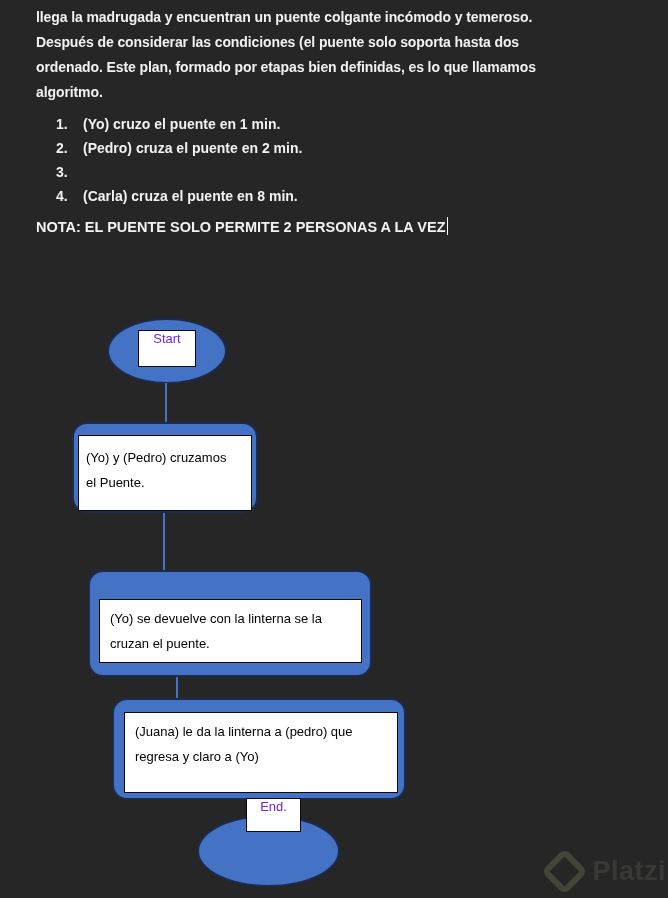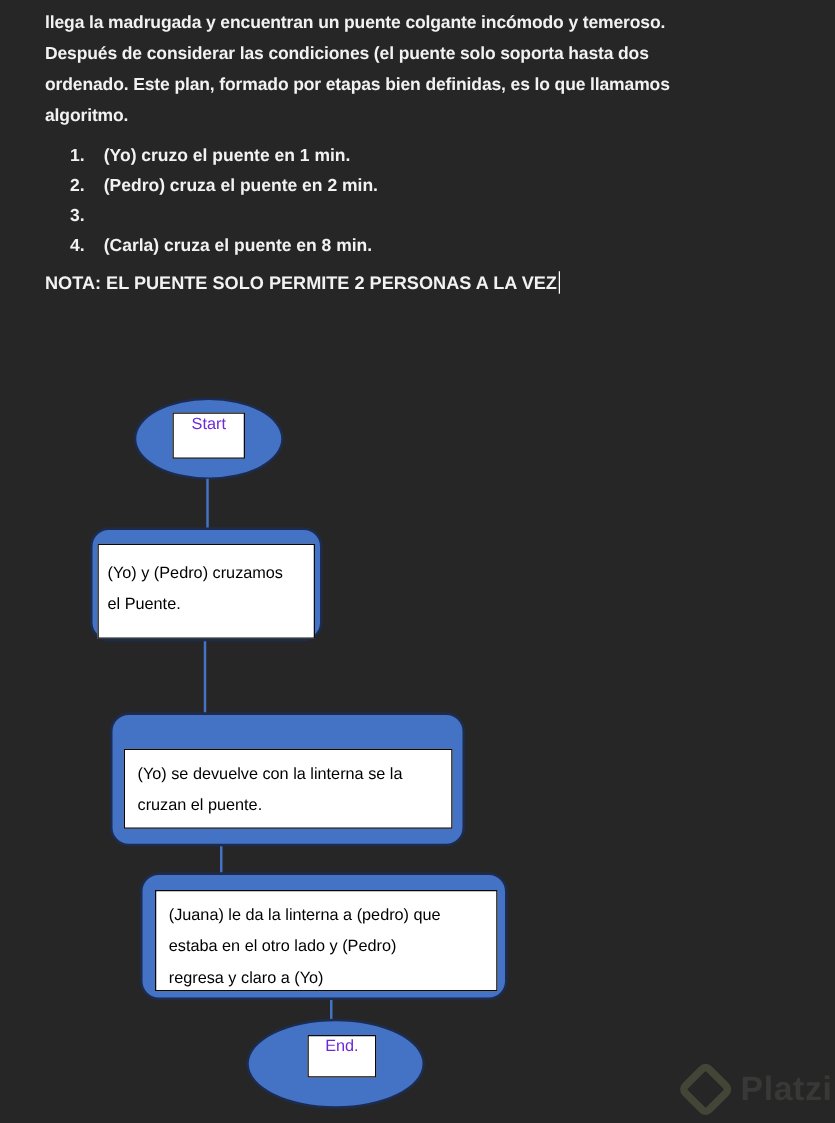--- a/index.html
+++ b/index.html
@@ -124,29 +124,28 @@
       <div class="fc-line">(Yo) se devuelve con la linterna se la</div>
       <div class="fc-line">cruzan el puente.</div>
     </div>
   </div>
 
   <div class="fc-conn" style="left:176px; top:677px; height:21px;"></div>
 
   <div class="fc-box" style="left:112px; top:698px; width:294px; height:102px;">
     <div class="fc-inner" style="left:10px; top:12px; width:274px; height:81px; padding:6px 4px 0 10px;">
       <div class="fc-line">(Juana) le da la linterna a (pedro) que</div>
-      <div class="fc-line">estaba en el otro lado y (Pedro)</div>
       <div class="fc-line">regresa y claro a (Yo)</div>
     </div>
   </div>
 
   <div class="fc-conn" style="left:264px; top:800px; height:16px;"></div>
 
   <div class="fc-ellipse" style="left:197px; top:815px; width:143px; height:72px;"></div>
-  <div class="fc-label" style="left:246px; top:828px; width:55px; height:34px;">
+  <div class="fc-label" style="left:246px; top:798px; width:55px; height:34px;">
     <span>End.</span>
   </div>
 
   <div class="watermark">
     <div class="wm-logo"></div>
     <div class="wm-text">Platzi</div>
   </div>
 
 </div>
 

